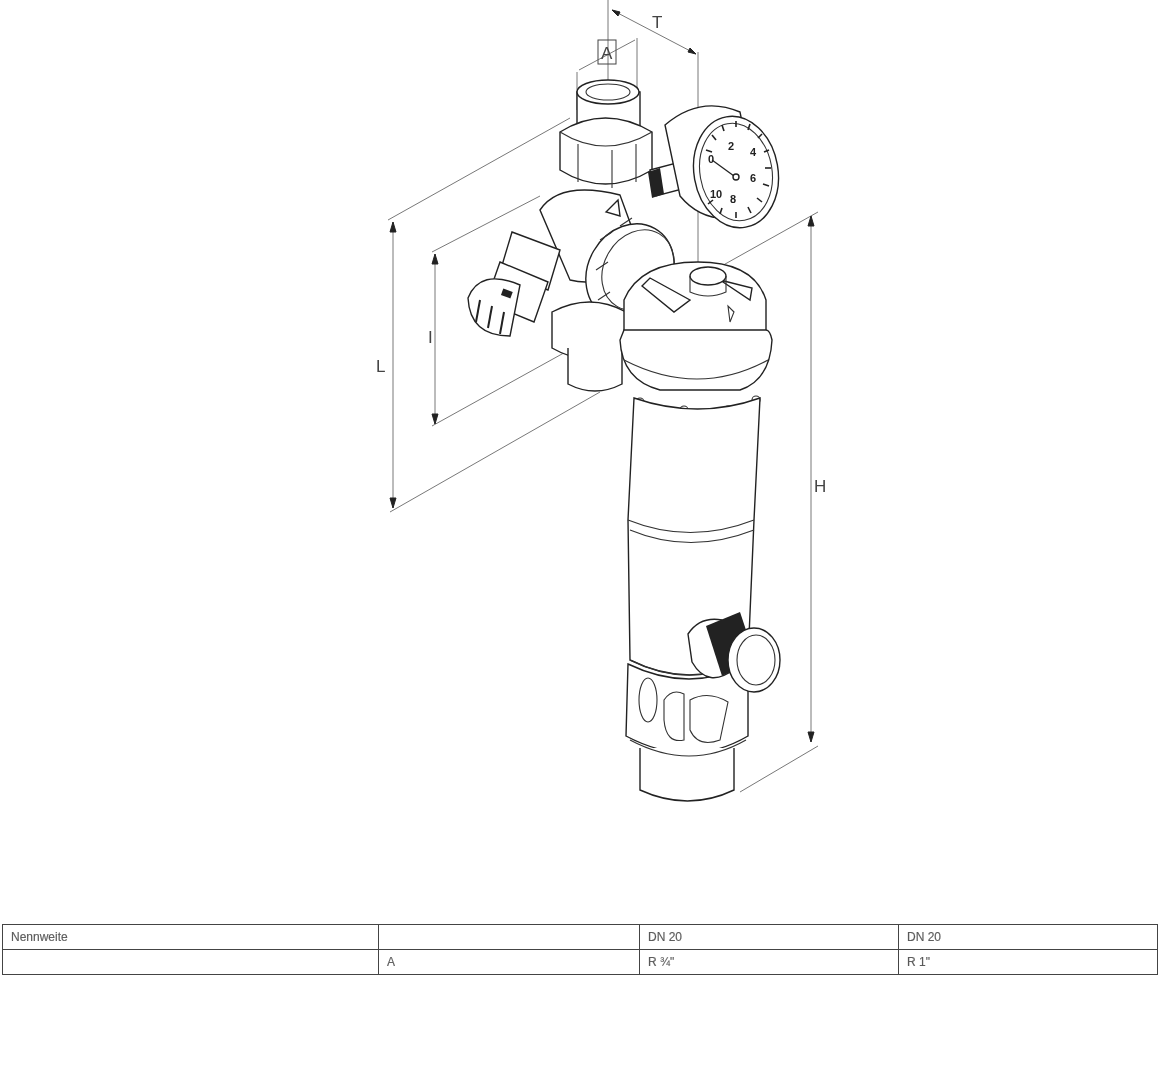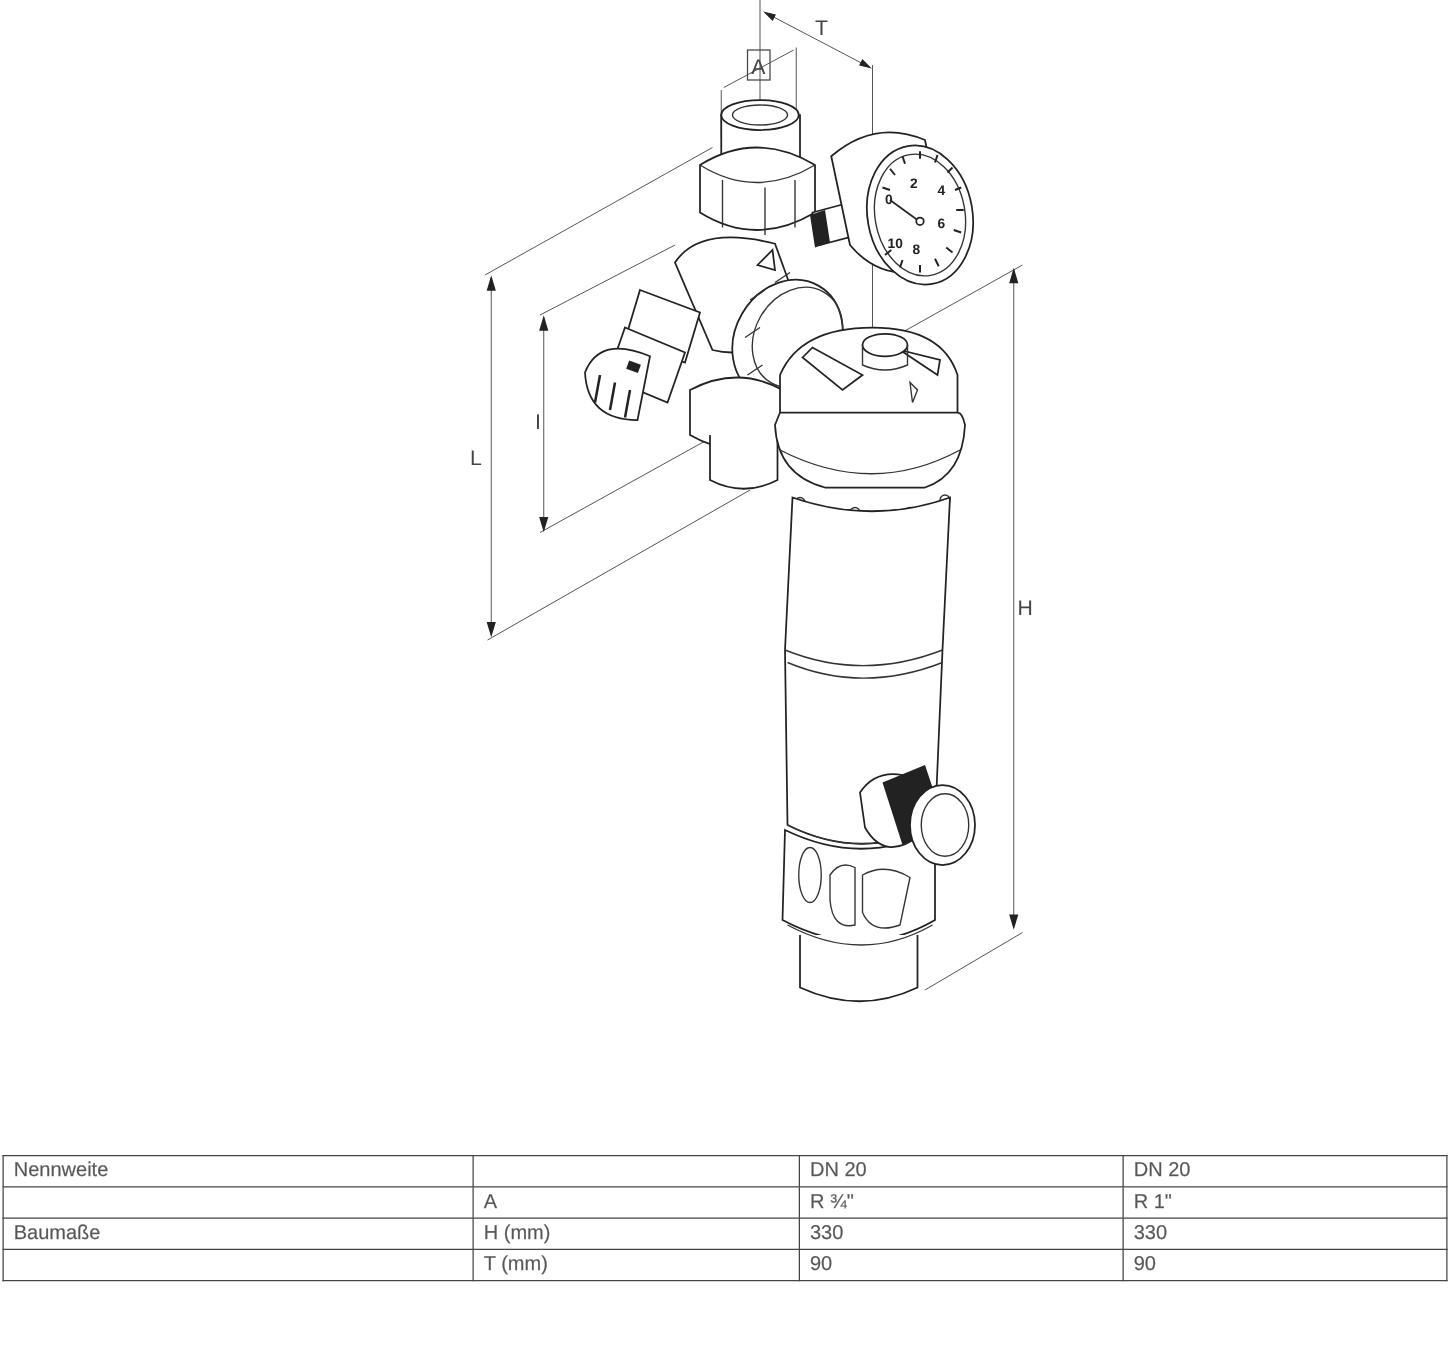--- a/index.html
+++ b/index.html
@@ -10,21 +10,21 @@
   .dim-label { font-family: "Liberation Sans", sans-serif; font-size: 17px; fill: #444; }
   .gauge-num { font-family: "Liberation Sans", sans-serif; font-size: 11px; font-weight: bold; fill: #222; }
   .ln { stroke: #333; fill: none; stroke-width: 1.1; }
   .thin { stroke: #555; fill: none; stroke-width: 0.8; }
   .body { stroke: #222; fill: #fff; stroke-width: 1.4; }
   .dark { fill: #222; stroke: #222; }
 
   #spec-table { position: absolute; left: 2px; top: 924px; width: 1155px;
                 border-collapse: collapse; table-layout: fixed; }
   #spec-table td { border: 1.5px solid #444; height: 24px; padding: 0 8px;
-                   font-size: 16px; color: #555; line-height: 24px;
+                   font-size: 12px; color: #555; line-height: 24px;
                    -webkit-text-stroke: 0.2px #777; }
   #spec-table td.lbl { text-align: left; }
   #spec-table td.c { }
   col.c0 { width: 376px; } col.c1 { width: 261px; } col.c2 { width: 259px; } col.c3 { width: 259px; }
 </style>
 </head>
 <body>
 
 <div id="drawing">
 <svg viewBox="0 0 1159 900" xmlns="http://www.w3.org/2000/svg">
@@ -187,26 +187,14 @@
       <td class="c"></td>
       <td class="c">DN 20</td>
       <td class="c">DN 20</td>
     </tr>
     <tr>
       <td class="lbl"></td>
       <td class="c">A</td>
       <td class="c">R ¾"</td>
       <td class="c">R 1"</td>
     </tr>
-    <tr>
-      <td class="lbl">Baumaße</td>
-      <td class="c">H (mm)</td>
-      <td class="c">330</td>
-      <td class="c">330</td>
-    </tr>
-    <tr>
-      <td class="lbl"></td>
-      <td class="c">T (mm)</td>
-      <td class="c">90</td>
-      <td class="c">90</td>
-    </tr>
   </tbody>
 </table>
 
 </body></html>

